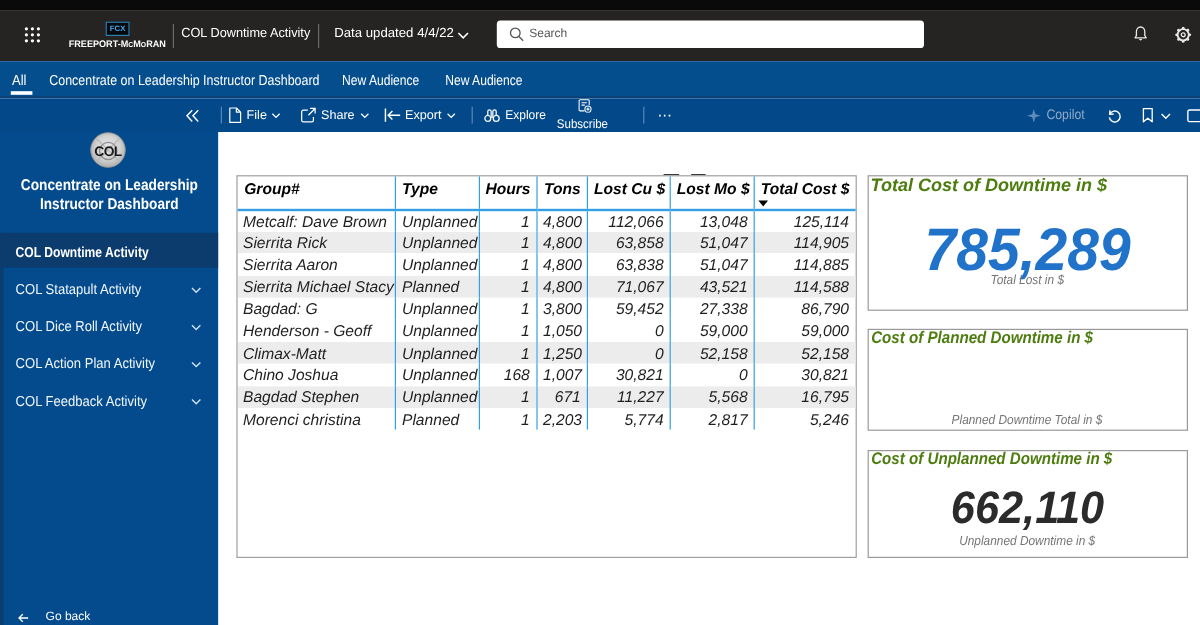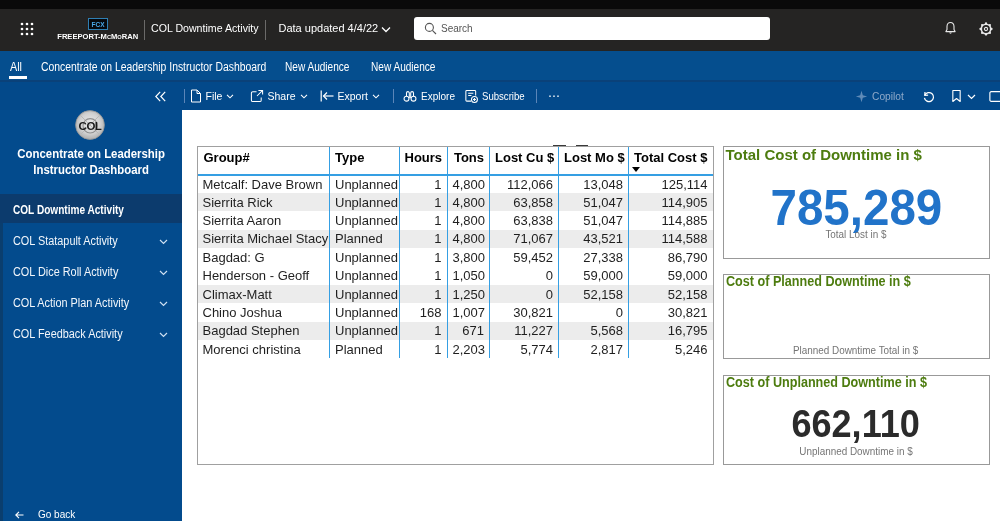--- a/index.html
+++ b/index.html
@@ -33,21 +33,21 @@
   #sidebar { left:0; top:110px; width:182px; height:411px; background:#034b8d; color:#fff; }
   #sidestrip { left:0; top:83.5px; width:3px; height:327.5px; background:#0a3e6e; }
     #sidetitle { position:absolute; left:0; top:36px; width:182px; text-align:center; font-weight:bold; font-size:13px; line-height:15.8px; color:#fff; }
   .mitem { position:absolute; left:0; width:182px; height:31px; line-height:31px; font-size:12px; color:#f2f6fb; padding-left:13px; }
   .mtext { transform:scaleX(0.906); }
   .mitem .mchev2 { position:absolute; right:14px; top:13px; }
   #msel { top:83.5px; height:29.5px; line-height:32.5px; background:#0c3b6d; font-weight:bold; font-size:12px; color:#fff; }
   #goback { position:absolute; left:0; top:396px; width:182px; height:18px; color:#fff; font-size:10px; line-height:18px; }
 
   
-  #main { left:182px; top:110px; width:818px; height:411px; background:#fff; }
+  #main { left:182px; top:110px; width:818px; height:411px; background:#fff;font-style:italic; }
 
   
   #tablewrap { left:14.5px; top:36px; width:517px; height:319px; border:1px solid #a0a0a0; background:#fff; }
   table { border-collapse:collapse; table-layout:fixed; width:515px; font-size:13px; color:#1f1f1f; }
   th { font-weight:bold; color:#000; text-align:left; height:27.5px; vertical-align:top; border-bottom:2.5px solid #359fe3; padding:3px 5px 0 5px; font-size:13px; white-space:nowrap; overflow:hidden; }
   td { height:18.4px; padding:0 5px; vertical-align:middle; white-space:nowrap; overflow:hidden; }
   th.num, td.num { text-align:right; }
   tr.odd td { background:#ececec; }
   .vline { border-left:1px solid #359fe3; }
   #sortarrow { position:absolute; left:434px; top:20px; width:0; height:0; border-left:4.5px solid transparent; border-right:4.5px solid transparent; border-top:5px solid #000; }
@@ -166,21 +166,21 @@
     </div>
     <div class="tbdiv" style="left:393px;"></div>
     <div class="tbi" style="left:403px;">
       <svg width="14" height="13" viewBox="0 0 16 14">
           <circle cx="4" cy="9.5" r="2.8" fill="none" stroke="#fff" stroke-width="1.2"></circle>
           <circle cx="12" cy="9.5" r="2.8" fill="none" stroke="#fff" stroke-width="1.2"></circle>
           <path d="M4 6.7 V3 A1.6 1.6 0 0 1 7.2 3 V9 M12 6.7 V3 A1.6 1.6 0 0 0 8.8 3 V9" fill="none" stroke="#fff" stroke-width="1.2"></path>
         </svg>
       <span class="sx" id="m-explore" style="transform:scaleX(0.955);">Explore</span>
     </div>
-    <div class="tbi" style="left:464px;">
+    <div class="tbi" style="left:464px;flex-direction:column;">
       <svg width="14" height="14" viewBox="0 0 15 15">
           <path d="M12.5 7 V2.5 A1 1 0 0 0 11.5 1.5 H3 A1 1 0 0 0 2 2.5 V12 A1 1 0 0 0 3 13 H7.5" fill="none" stroke="#fff" stroke-width="1.1"></path>
           <path d="M4.5 4.5 H10 M4.5 7 H8" stroke="#fff" stroke-width="1.1"></path>
           <circle cx="11.2" cy="11.2" r="3.2" fill="none" stroke="#fff" stroke-width="1.1"></circle>
           <path d="M11.2 9.6 V12.8 M9.6 11.2 H12.8" stroke="#fff" stroke-width="1.1"></path>
         </svg>
       <span class="sx" id="m-subscribe" style="transform:scaleX(0.914);">Subscribe</span>
     </div>
     <div class="tbdiv" style="left:536px;"></div>
     <div class="tbi" style="left:548px; font-size:12px; letter-spacing:1px;">⋯</div>

